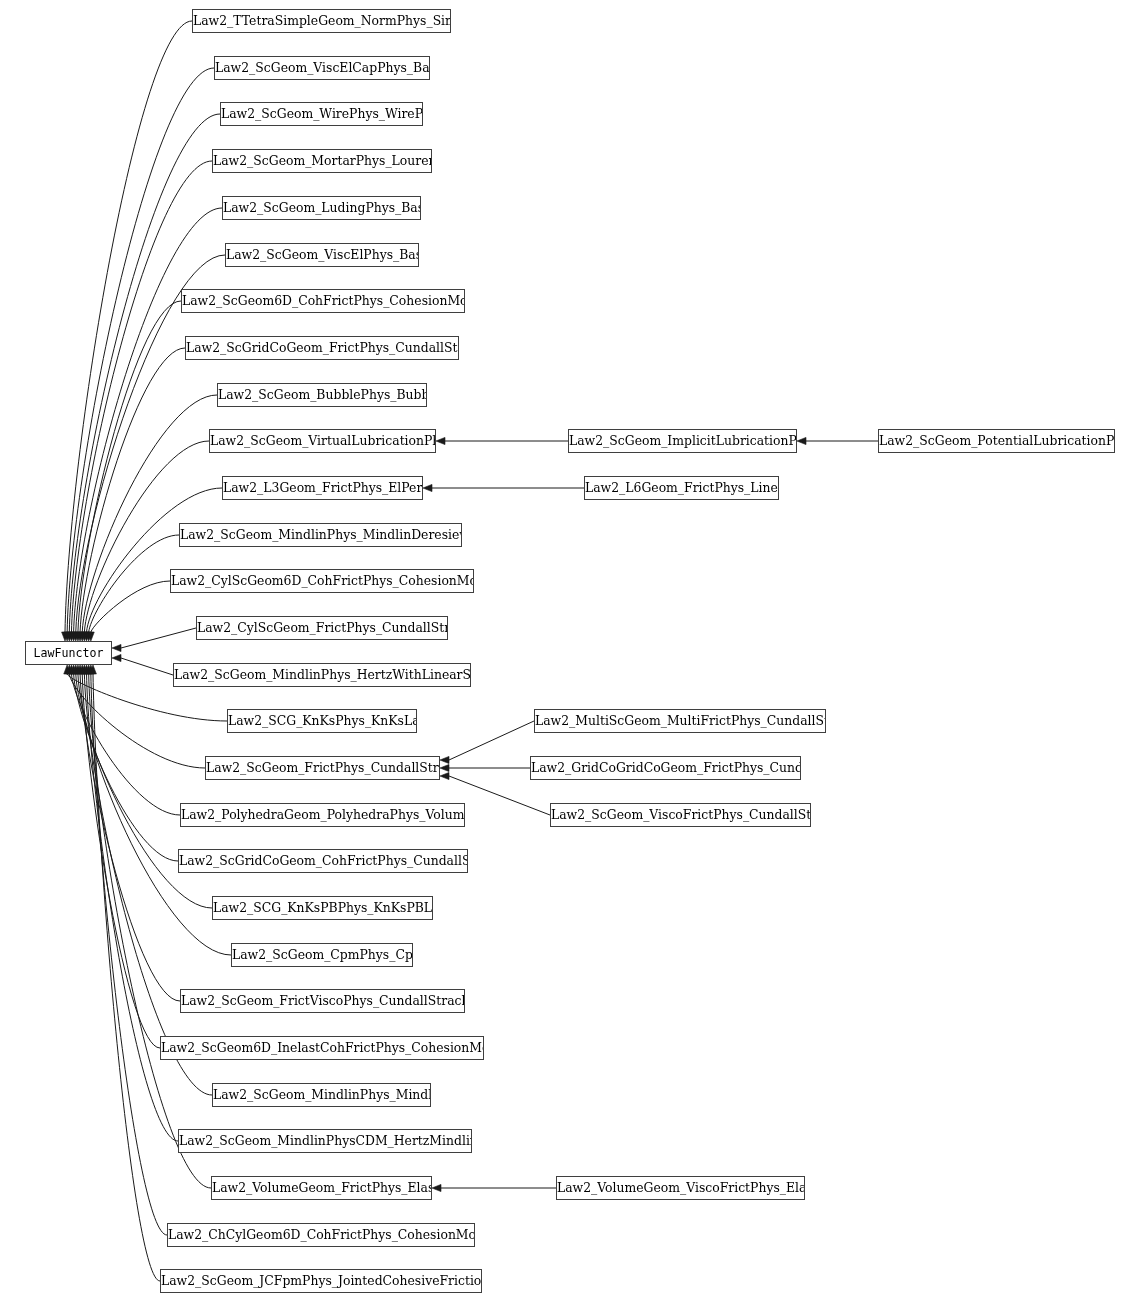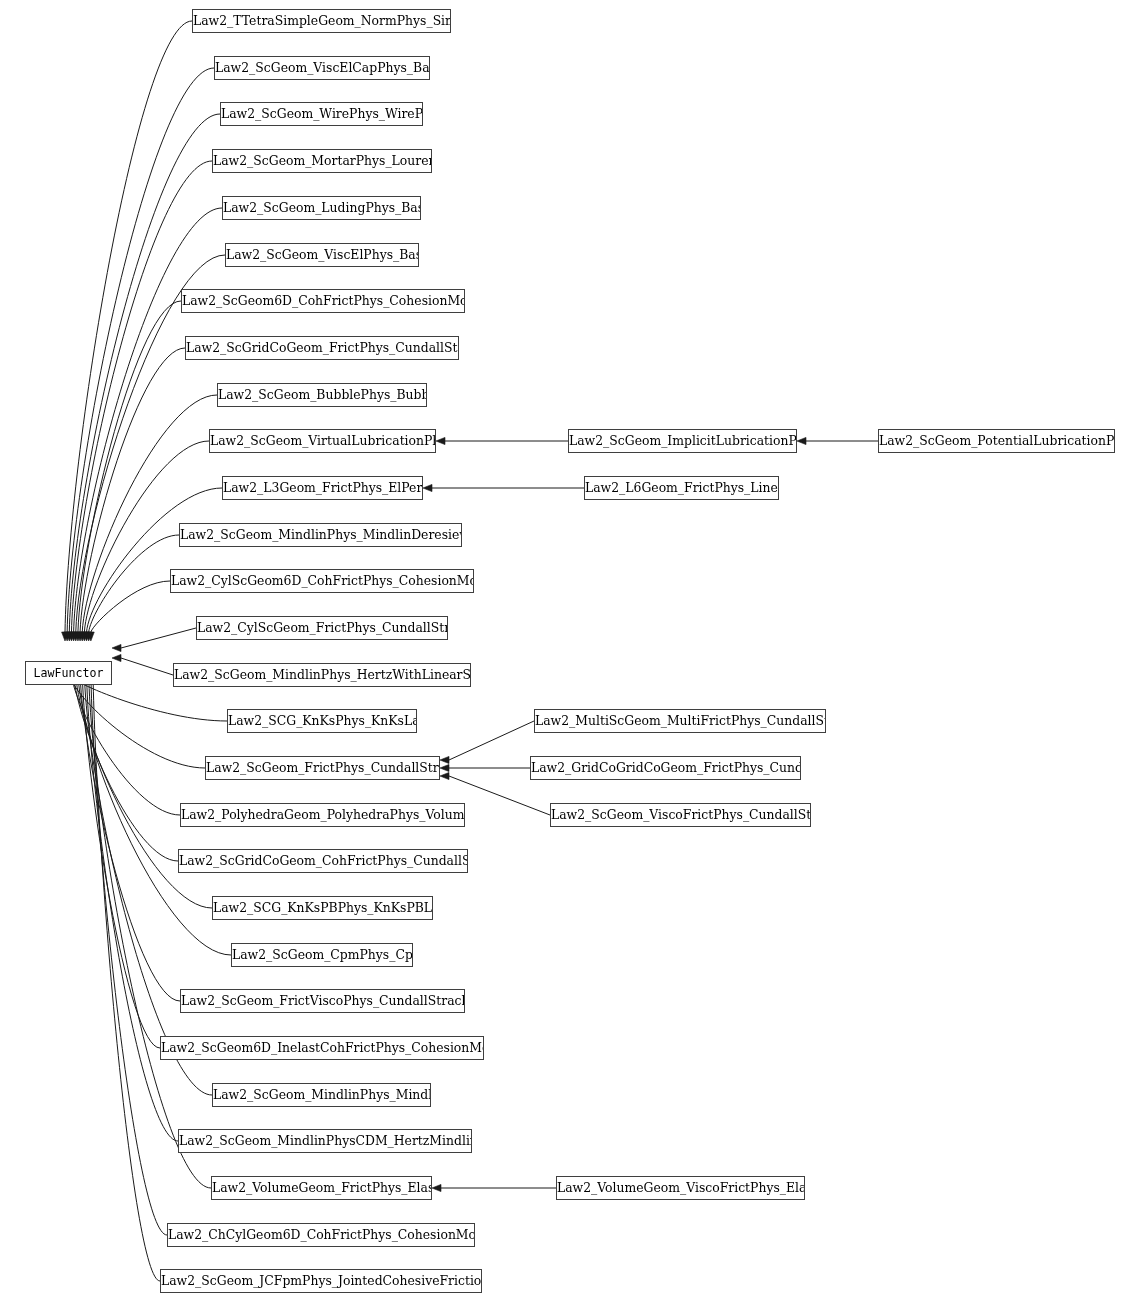--- a/index.html
+++ b/index.html
@@ -111,21 +111,21 @@
       <polygon points="423,488 432,484.4 432,491.6" fill="#1a1a1a" stroke="#1a1a1a" stroke-width="0.6"></polygon>
       <path d="M 534 721 L 449 760" fill="none" stroke="#1a1a1a" stroke-width="1"></path>
       <polygon points="440,760 449,756.4 449,763.6" fill="#1a1a1a" stroke="#1a1a1a" stroke-width="0.6"></polygon>
       <path d="M 530 768 L 449 768" fill="none" stroke="#1a1a1a" stroke-width="1"></path>
       <polygon points="440,768 449,764.4 449,771.6" fill="#1a1a1a" stroke="#1a1a1a" stroke-width="0.6"></polygon>
       <path d="M 550 815 L 449 776" fill="none" stroke="#1a1a1a" stroke-width="1"></path>
       <polygon points="440,776 449,772.4 449,779.6" fill="#1a1a1a" stroke="#1a1a1a" stroke-width="0.6"></polygon>
       <path d="M 556 1188 L 441 1188" fill="none" stroke="#1a1a1a" stroke-width="1"></path>
       <polygon points="432,1188 441,1184.4 441,1191.6" fill="#1a1a1a" stroke="#1a1a1a" stroke-width="0.6"></polygon>
     </svg>
-<div class="node root" style="left: 25px; top: 641px; width: 87px; margin-top: 20px;">LawFunctor</div>
+<div class="node root" style="left: 25px; top: 641px; width: 87px;">LawFunctor</div>
     <div class="node" style="left: 192px; top: 9px; width: 259px;">Law2_TTetraSimpleGeom_NormPhys_Simple</div>
     <div class="node" style="left: 214px; top: 56px; width: 216px;">Law2_ScGeom_ViscElCapPhys_Basic</div>
     <div class="node" style="left: 220px; top: 102px; width: 203px;">Law2_ScGeom_WirePhys_WirePM</div>
     <div class="node" style="left: 212px; top: 149px; width: 220px;">Law2_ScGeom_MortarPhys_Lourenco</div>
     <div class="node" style="left: 222px; top: 196px; width: 199px;">Law2_ScGeom_LudingPhys_Basic</div>
     <div class="node" style="left: 225px; top: 243px; width: 194px;">Law2_ScGeom_ViscElPhys_Basic</div>
     <div class="node" style="left: 181px; top: 289px; width: 284px;">Law2_ScGeom6D_CohFrictPhys_CohesionMoment</div>
     <div class="node" style="left: 185px; top: 336px; width: 274px;">Law2_ScGridCoGeom_FrictPhys_CundallStrack</div>
     <div class="node" style="left: 217px; top: 383px; width: 210px;">Law2_ScGeom_BubblePhys_Bubble</div>
     <div class="node" style="left: 209px; top: 429px; width: 227px;">Law2_ScGeom_VirtualLubricationPhys</div>

